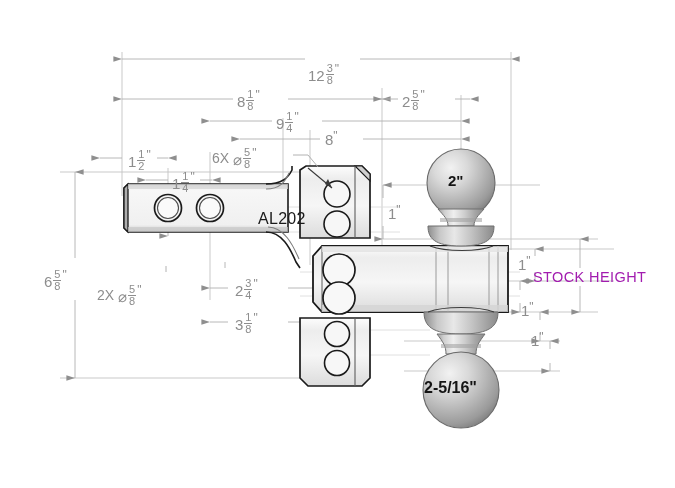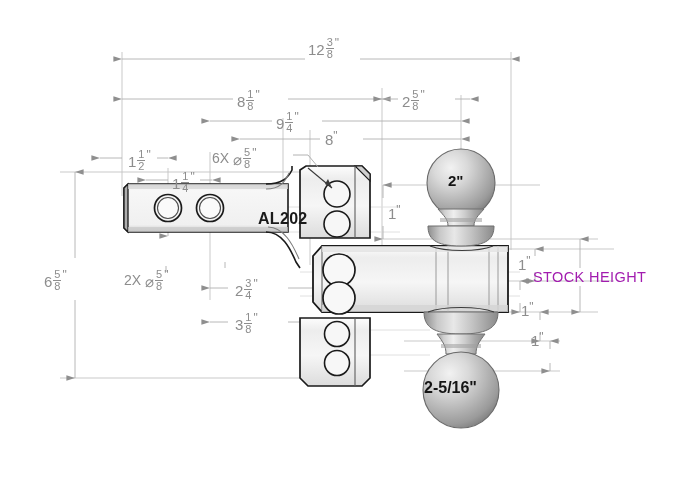--- a/index.html
+++ b/index.html
@@ -34,21 +34,21 @@
     margin:0 1px;
     position:relative;
     top:-1px;
   }
   .frac .num{display:block;padding:0 1px;}
   .frac .den{display:block;border-top:1px solid #8d8d8d;padding:0 1px;}
   .whole{font-size:15px;vertical-align:middle;}
   .inchmark{font-size:12px;vertical-align:top;position:relative;top:-1px;}
   .lbl-al202{
     position:absolute;
-    font-weight:bold;
+    font-weight:normal;
     font-size:16px;
     color:#1a1a1a;
     letter-spacing:.3px;
   }
   .ball-label{
     position:absolute;
     font-weight:bold;
     color:#141414;
     white-space:nowrap;
   }
@@ -298,21 +298,21 @@
 
     <g stroke="#a9a9a9" stroke-width="0.9" fill="none">
       <path d="M293,155 L308,155 L318,167"></path>
     </g>
 
     <g stroke="#a9a9a9" stroke-width="0.9" fill="none">
       <path d="M166,272 L166,266"></path>
     </g>
   </svg>
 
-  <div class="dim" style="left:308px;top:38px;">
+  <div class="dim" style="left:308px;top:64px;">
     <span class="whole">12</span><span class="frac"><span class="num">3</span><span class="den">8</span></span><span class="inchmark">"</span>
   </div>
 
   <div class="dim" style="left:237px;top:90px;">
     <span class="whole">8</span><span class="frac"><span class="num">1</span><span class="den">8</span></span><span class="inchmark">"</span>
   </div>
 
   <div class="dim" style="left:402px;top:90px;">
     <span class="whole">2</span><span class="frac"><span class="num">5</span><span class="den">8</span></span><span class="inchmark">"</span>
   </div>
@@ -331,21 +331,21 @@
 
   <div class="dim" style="left:172px;top:172px;">
     <span class="whole">1</span><span class="frac"><span class="num">1</span><span class="den">4</span></span><span class="inchmark">"</span>
   </div>
 
   <div class="dim" style="left:212px;top:148px;">
     <span>6X</span>
     <span class="phi">⌀</span><span class="frac"><span class="num">5</span><span class="den">8</span></span><span class="inchmark">"</span>
   </div>
 
-  <div class="dim" style="left:97px;top:270px;margin-left:27px;">
+  <div class="dim" style="left:97px;top:285px;">
     <span>2X</span>
     <span class="phi">⌀</span><span class="frac"><span class="num">5</span><span class="den">8</span></span><span class="inchmark">"</span>
   </div>
 
   <div class="dim" style="left:44px;top:270px;">
     <span class="whole">6</span><span class="frac"><span class="num">5</span><span class="den">8</span></span><span class="inchmark">"</span>
   </div>
 
   <div class="dim" style="left:235px;top:279px;">
     <span class="whole">2</span><span class="frac"><span class="num">3</span><span class="den">4</span></span><span class="inchmark">"</span>

